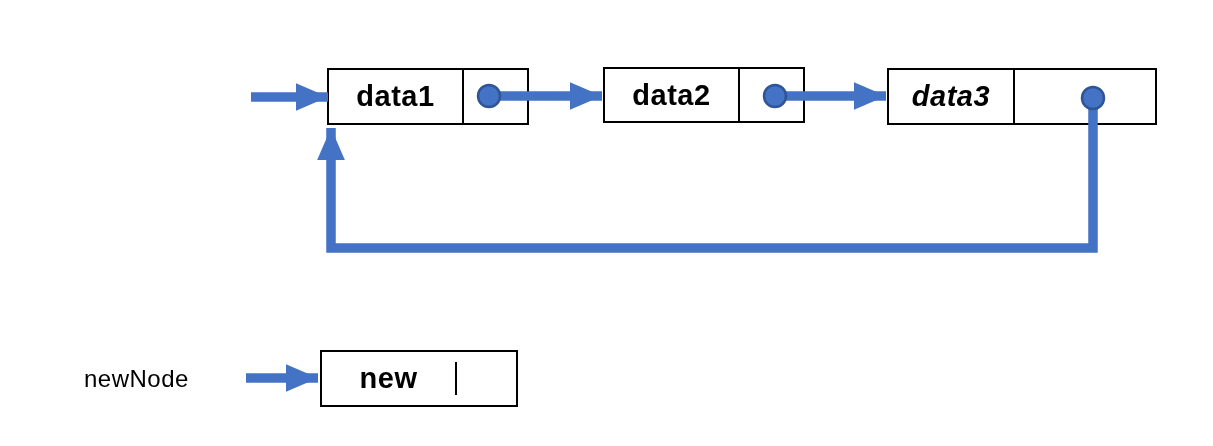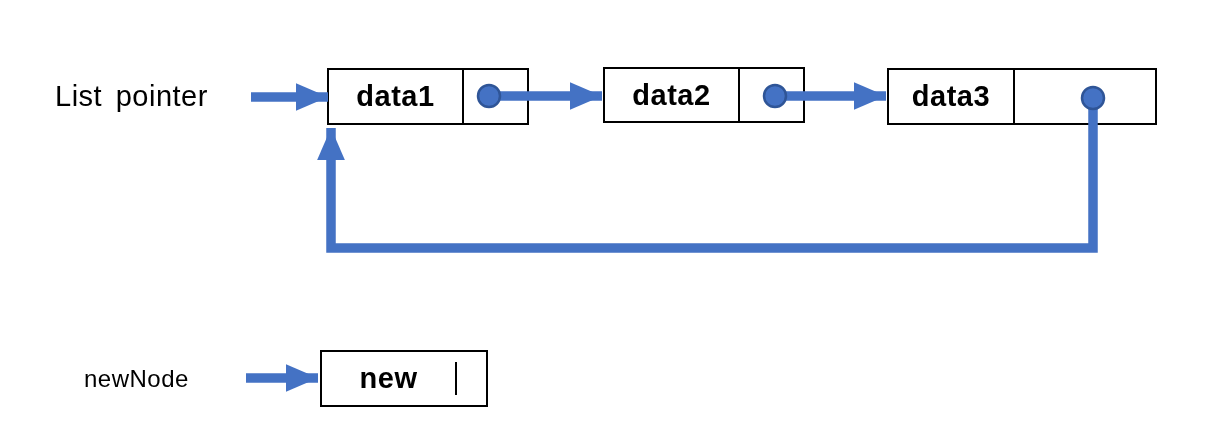--- a/index.html
+++ b/index.html
@@ -57,50 +57,47 @@
     fill: var(--dot-fill, #4472C4);
     stroke: var(--dot-stroke, #2F5597);
     stroke-width: 2.5;
   }
 </style>
 </head>
 <body>
 
 <div class="stage">
 
-  <div class="label" style="left:55px; top:68px; height:57px;">
-    <span>List pointer</span>
-  </div>
 
   <div class="label" style="left:84px; top:350px; height:57px; font-size:24px;">
     <span>newNode</span>
   </div>
 
   <div class="node" style="left:327px; top:68px; width:202px; height:57px;">
     <div class="cell-data" style="width:135px;">
       <span>data1</span>
     </div>
     <div class="cell-next"></div>
   </div>
 
   <div class="node" style="left:603px; top:67px; width:202px; height:56px;gap:42px;">
     <div class="cell-data" style="width:135px;">
       <span>data2</span>
     </div>
     <div class="cell-next"></div>
   </div>
 
   <div class="node" style="left:887px; top:68px; width:270px; height:57px;">
-    <div class="cell-data" style="width:126px;">
+    <div class="cell-data" style="width:126px;font-style:italic;">
       <span>data3</span>
     </div>
     <div class="cell-next"></div>
   </div>
 
-  <div class="node" style="left:320px; top:350px; width:168px; height:57px;align-items:center;">
+  <div class="node" style="left:320px; top:350px; width:198px; height:57px;align-items:center;">
     <div class="cell-data" style="width:135px;">
       <span>new</span>
     </div>
     <div class="cell-next"></div>
   </div>
 
   <svg class="arrows" width="1213" height="446" viewBox="0 0 1213 446">
     <defs>
       <marker id="ah" markerUnits="userSpaceOnUse" markerWidth="32" markerHeight="28" viewBox="0 0 30 26" refX="30" refY="13" orient="auto">
         <path class="arrowhead-path" d="M0,0 L30,13 L0,26 Z"></path>

